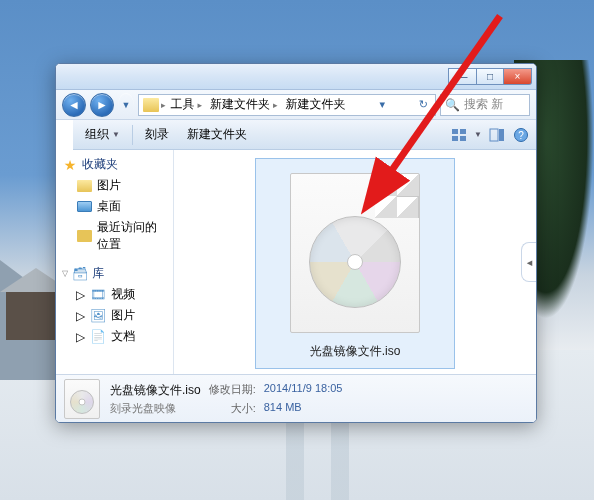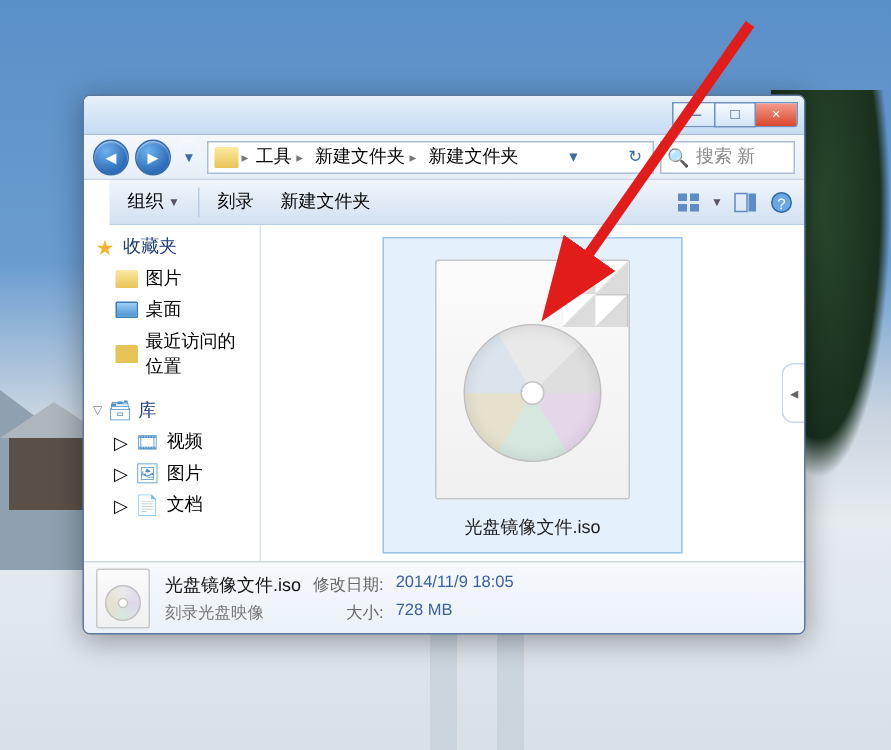--- a/index.html
+++ b/index.html
@@ -389,21 +389,21 @@
   <div class="details">
     <div class="details-icon">
         <div class="mini-disc"></div>
       </div>
     <div class="details-text">
       <span class="fn">光盘镜像文件.iso</span>
       <span class="k">修改日期:</span>
       <span class="v">2014/11/9 18:05</span>
       <span class="sub">刻录光盘映像</span>
       <span class="k">大小:</span>
-      <span class="v">728 MB</span>
+      <span class="v">814 MB</span>
     </div>
   </div>
 </div>
 
 <div class="arrow-annot">
   <svg viewBox="0 0 210 230">
     <defs>
       <marker id="ah" markerWidth="10" markerHeight="10" refX="2" refY="3" orient="auto">
         <path d="M0,0 L0,6 L8,3 z" fill="#e21b1b"></path>
       </marker>

